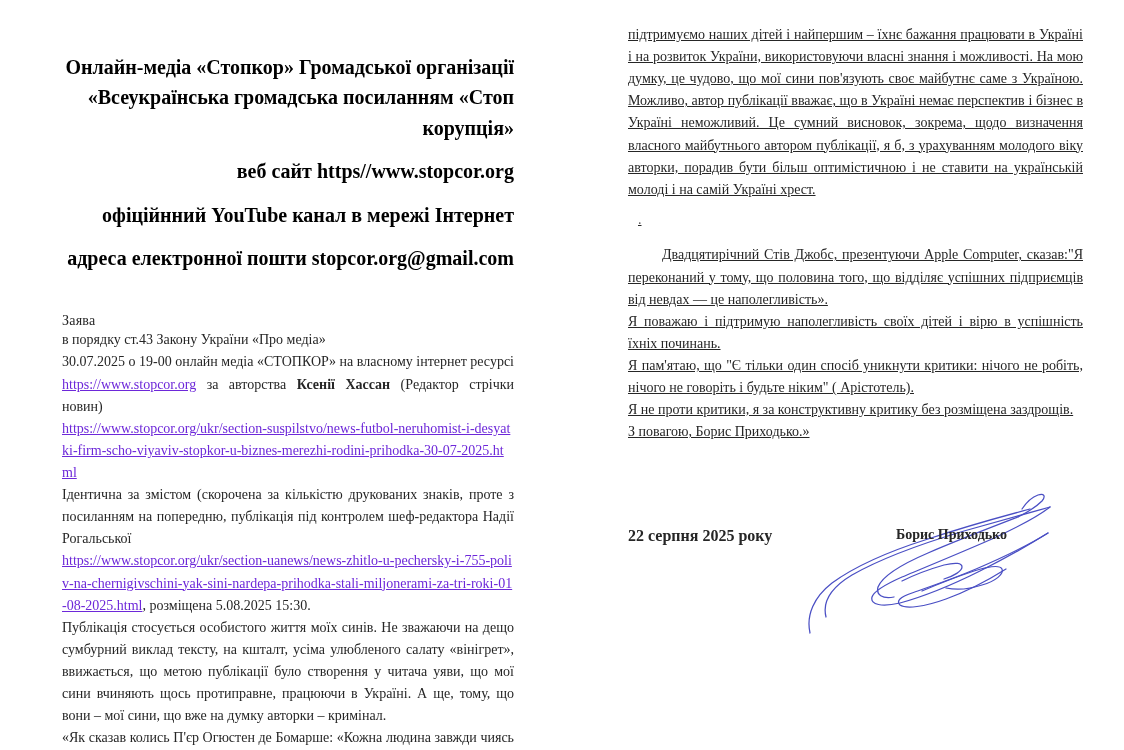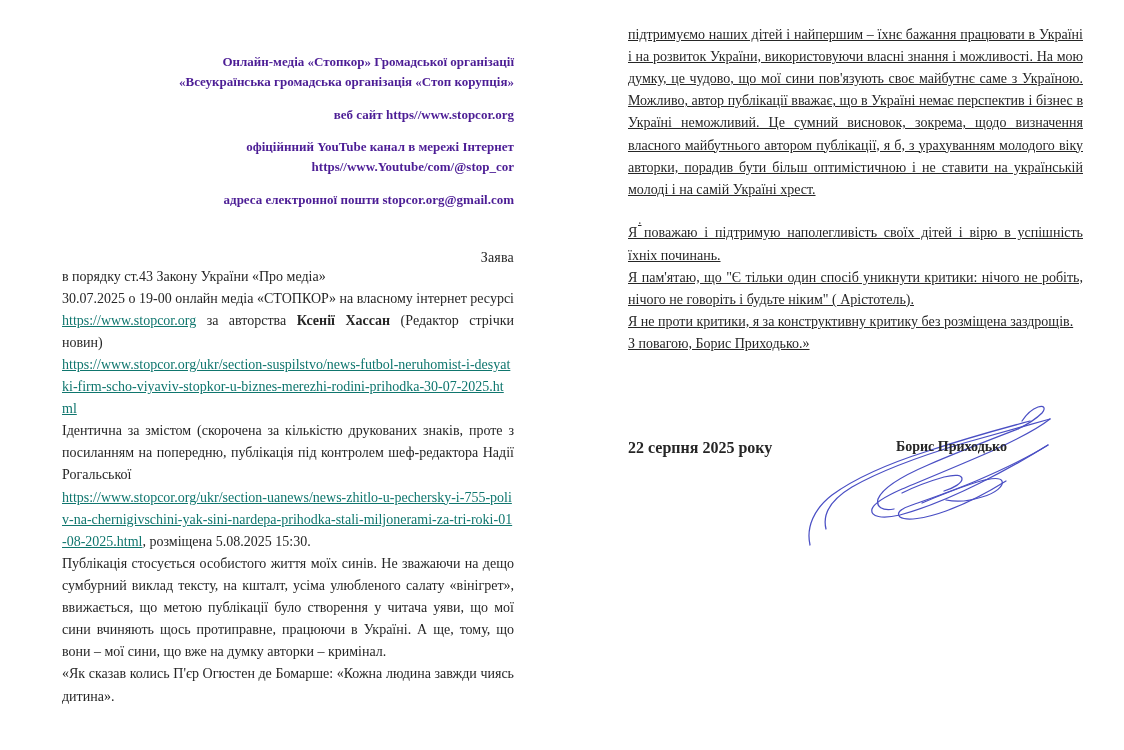--- a/index.html
+++ b/index.html
@@ -26,50 +26,50 @@
     top: 0;
   }
   .col-left  { left: 62px;  width: 452px; }
   .col-right { left: 628px; width: 455px; text-decoration: underline; }
 
   
   .letterhead {
     padding-top: 52px;
     text-align: right;
     font-weight: bold;
-    font-size: 13px;
+    font-size: 20px;
     line-height: 1.52;
-    color: #4c1d95;
+    color: #000000;
   }
   .lh-line { display: block; }
   .lh-gap-md { margin-top: 13px; }
 
   
   .doc-title {
     margin-top: 40px;
-    text-align: right;
+    text-align: left;
     font-size: 14px;
     letter-spacing: .2px;
   }
   p.para {
     margin: 0;
     padding: 0;
     font-size: 14px;
     line-height: 1.58;
     text-align: justify;
     text-justify: inter-word;
   }
   .p-gap     { margin-top: 15px; }
   .p-gap-lg  { margin-top: 20px; }
   .p-gap-xs  { margin-top: 6px; }
   .indent-first { text-indent: 34px; }
 
   .link {
     text-decoration: underline;
-    color: #0f766e;
+    color: #6d28d9;
     word-break: break-all;
     text-align: right;
   }
   p.link-para {
     text-align: left;
     word-break: break-all;
   }
   .bold { font-weight: bold; }
 
   .stray-dot {
@@ -114,24 +114,23 @@
 </style>
 </head>
 <body>
 
 <div class="page">
 
   <div class="col col-left">
 
     <div class="letterhead">
       <span class="lh-line">Онлайн-медіа «Стопкор» Громадської організації</span>
-      <span class="lh-line">«Всеукраїнська громадська організація «Стоп корупція»</span>
+      <span class="lh-line">«Всеукраїнська громадська посиланням «Стоп корупція»</span>
       <span class="lh-line lh-gap-md">веб сайт https//www.stopcor.org</span>
       <span class="lh-line lh-gap-md">офіційнний YouTube канал в мережі Інтернет</span>
-      <span class="lh-line">https//www.Youtube/com/@stop_cor</span>
       <span class="lh-line lh-gap-md">адреса електронної пошти stopcor.org@gmail.com</span>
     </div>
 
     <div class="doc-title">Заява</div>
 
     <p class="para p-gap">в порядку ст.43 Закону України «Про медіа»</p>
 
     <p class="para p-gap"><span>30.07.2025 о 19-00 онлайн медіа «СТОПКОР» на власному інтернет ресурсі </span><span class="link">https://www.stopcor.org</span><span>  за авторства </span><span class="bold">Ксенії Хассан</span><span> (Редактор стрічки новин)</span></p>
 
 
@@ -147,20 +146,21 @@
     <p class="para p-gap">«Як сказав колись П'єр Огюстен де Бомарше:  «Кожна людина завжди чиясь дитина».</p>
 
   </div>
 
   <div class="col col-right">
 
     <p class="para" style="margin-top:24px;">підтримуємо наших дітей і найпершим – їхнє бажання працювати в Україні і на розвиток України, використовуючи власні знання і можливості. На мою думку, це чудово, що мої сини пов'язують своє майбутнє саме з Україною. Можливо, автор публікації вважає, що в Україні немає перспектив і бізнес в Україні неможливий. Це сумний висновок, зокрема, щодо визначення власного майбутнього автором публікації, я б, з урахуванням молодого віку авторки, порадив бути більш оптимістичною і не ставити на українській  молоді і на самій Україні хрест.</p>
 
     <span class="stray-dot">.</span>
 
+    <p class="para indent-first" style="margin-top:22px;">Двадцятирічний Стів Джобс, презентуючи Apple Computer, сказав:"Я переконаний у тому, що половина того, що відділяє успішних підприємців від невдах — це наполегливість».</p>
 
     <p class="para p-gap">Я поважаю і підтримую наполегливість своїх дітей і вірю в успішність їхніх починань.</p>
 
     <p class="para p-gap">Я пам'ятаю, що "Є тільки один спосіб уникнути критики: нічого не робіть, нічого не говоріть і будьте ніким" ( Арістотель).</p>
 
     <p class="para p-gap">Я не проти критики, я за конструктивну критику без розміщена заздрощів.</p>
 
     <p class="para p-gap">З повагою, Борис Приходько.»</p>
 
     <div class="sign-block">

